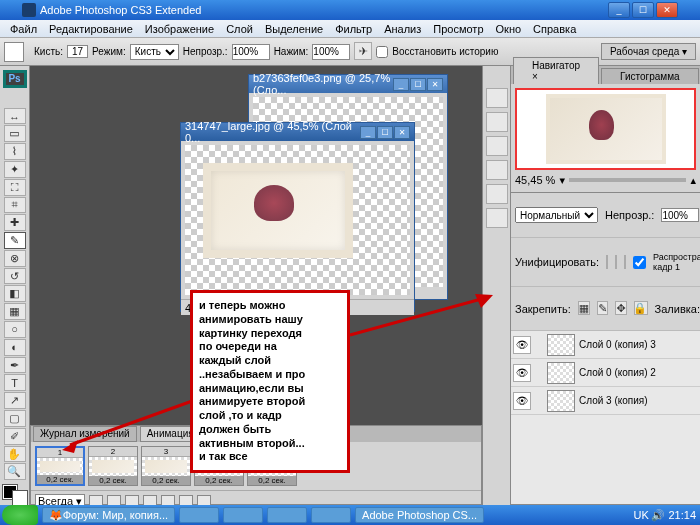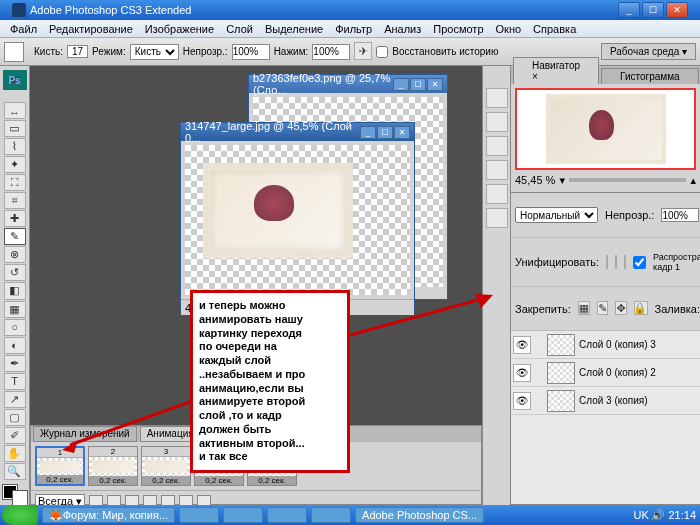--- a/index.html
+++ b/index.html
@@ -1,33 +1,33 @@
 <!DOCTYPE html>
 <html><head>
 <meta charset="utf-8">
 <style>
 *{margin:0;padding:0;box-sizing:border-box;font-family:Tahoma,sans-serif;font-size:11px}
 body{width:700px;height:525px;background:#4e4e4e;overflow:hidden;position:relative}
-.titlebar{height:20px;background:linear-gradient(#3b8ee6,#1b5fc7);display:flex;align-items:center;padding:0 12px;color:#fff}
+.titlebar{height:20px;background:linear-gradient(#3b8ee6,#1b5fc7);display:flex;align-items:center;padding:0 22px;color:#fff}
 .titlebar .icon{width:14px;height:14px;background:#1a3d6b;margin-right:4px;border-radius:2px}
 .win-btns{margin-left:auto;display:flex;gap:2px}
 .win-btn{width:22px;height:16px;background:linear-gradient(#6aa6e8,#2a6fc9);border:1px solid #215aa8;border-radius:2px;color:#fff;display:flex;align-items:center;justify-content:center;font-size:9px}
 .win-btn.close{background:linear-gradient(#f08068,#d14020)}
 .menubar{height:18px;background:linear-gradient(#eef3f9,#d9e4f1);display:flex;align-items:center;padding:0 4px;border-bottom:1px solid #aaa}
 .menubar span{padding:0 6px;cursor:default}
 .optbar{height:28px;background:linear-gradient(#e8e8e8,#cfcfcf);border-bottom:1px solid #888;display:flex;align-items:center;padding:0 4px;gap:4px}
 .optbar .ps{width:20px;height:20px;background:#fff;border:1px solid #888;margin-right:6px}
 .optbar .lbl{font-size:10px}
 .optbar select,.optbar input{font-size:10px;height:16px;border:1px solid #888;background:#fff}
 .optbar .num{width:38px}
 .optbar .chk{width:12px;height:12px}
 .optbar .workspace{margin-left:auto;background:#d0d0d0;border:1px solid #888;padding:2px 8px;font-size:10px}
 .canvas-area{display:flex;height:calc(100% - 86px)}
 .toolbox{width:30px;background:#d4d4d4;border-right:1px solid #888;display:flex;flex-direction:column;align-items:center;padding-top:4px}
-.toolbox .ps-logo{width:24px;height:20px;background:#404040;color:#6fb8ff;display:flex;align-items:center;justify-content:center;font-size:10px;font-weight:bold;margin-bottom:12px;border:7px solid #0f766e}
+.toolbox .ps-logo{width:24px;height:20px;background:#404040;color:#6fb8ff;display:flex;align-items:center;justify-content:center;font-size:10px;font-weight:bold;margin-bottom:20px;border:3px solid #0f766e}
 .tool{width:22px;height:20px;border:1px solid #aaa;background:#e8e8e8;margin-bottom:1px;display:flex;align-items:center;justify-content:center;font-size:11px;color:#333}
 .tool.active{background:#fff;border-color:#555}
 .tool-colors{margin-top:4px;width:24px;height:24px;position:relative}
 .tool-colors .fg{position:absolute;width:14px;height:14px;background:#000;border:1px solid #fff;outline:1px solid #555;top:0;left:0}
 .tool-colors .bg{position:absolute;width:14px;height:14px;background:#fff;border:1px solid #fff;outline:1px solid #555;bottom:0;right:0}
 .workspace-main{flex:1;position:relative;background:#4e4e4e}
 .side-strip{width:28px;background:#d4d4d4;border-left:1px solid #888;display:flex;flex-direction:column;align-items:center;padding-top:22px;gap:4px}
 .side-strip .btn{width:22px;height:20px;border:1px solid #aaa;background:#e8e8e8}
 .panels{width:190px;background:#d4d4d4;border-left:1px solid #888;display:flex;flex-direction:column}
 .panel{border-bottom:1px solid #888}

